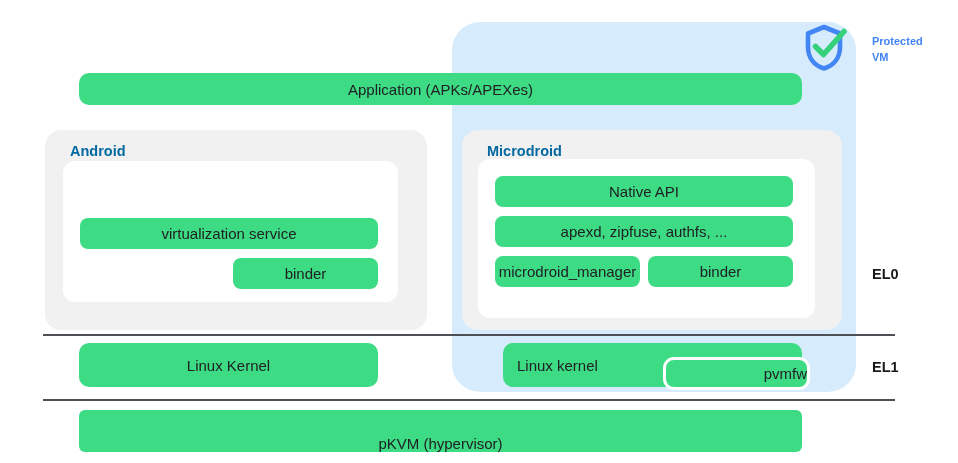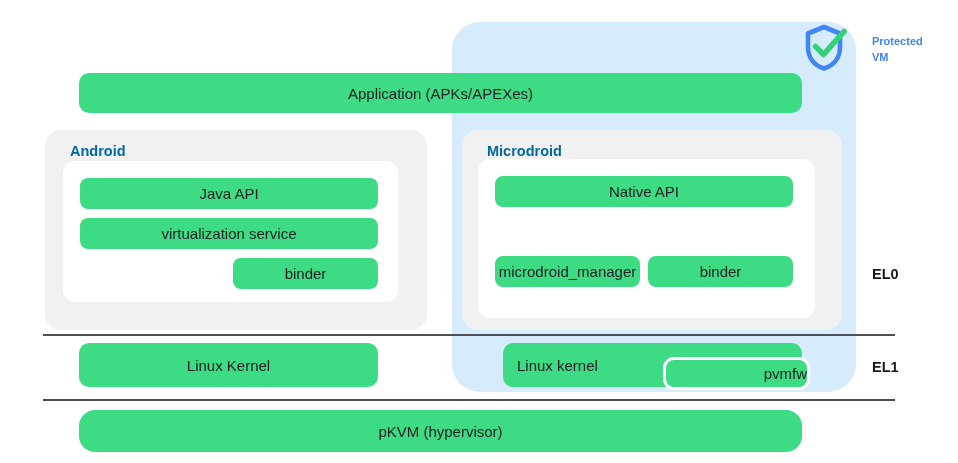--- a/index.html
+++ b/index.html
@@ -15,21 +15,21 @@
   body{font-family:"Liberation Sans","DejaVu Sans",sans-serif;color:var(--text-dark);}
   .canvas{position:relative;width:958px;height:463px;background:#ffffff;overflow:hidden;}
 
   .protected-region{position:absolute;left:452px;top:22px;width:404px;height:370px;
     background:var(--protected-bg);border-radius:28px;}
 
   .bar{position:absolute;background:var(--green);border-radius:9px;
     display:flex;align-items:center;justify-content:center;
     font-size:15px;color:var(--text-dark);}
 
-  .app-bar{left:79px;top:73px;width:723px;height:40px;border-radius:10px;}
+  .app-bar{left:79px;top:73px;width:723px;height:32px;border-radius:10px;}
 
   .group-box{position:absolute;top:130px;width:382px;height:200px;
     background:var(--group-bg);border-radius:16px;}
   .group-box.android{left:45px;}
   .group-box.microdroid{left:462px;width:380px;}
   .group-title{position:absolute;left:25px;top:13px;font-size:14.5px;font-weight:bold;color:#0369a1;}
   .inner-box{position:absolute;left:18px;top:31px;width:335px;height:141px;
     background:var(--inner-bg);border-radius:12px;}
   .group-box.microdroid .inner-box{left:16px;top:29px;width:337px;height:159px;}
   .inner-bar{position:absolute;left:17px;width:298px;height:31px;
@@ -42,21 +42,21 @@
 
   .hline{position:absolute;left:43px;width:852px;height:2px;background:var(--line);}
   .hline.l1{top:334px;}
   .hline.l2{top:399px;}
 
   .kernel-left{left:79px;top:343px;width:299px;height:44px;border-radius:10px;}
   .kernel-right{left:503px;top:343px;width:299px;height:44px;border-radius:10px;
     justify-content:flex-start;padding-left:14px;box-sizing:border-box;}
   .pvmfw{left:663px;top:357px;width:141px;height:27px;border-radius:11px;
     border:3px solid #ffffff;justify-content:flex-end;}
-  .hyp-bar{left:79px;top:410px;width:723px;height:42px;border-radius:16px;}
+  .hyp-bar{left:79px;top:410px;width:723px;height:42px;border-radius:6px;align-items:flex-end;}
 
   .el-label{position:absolute;left:872px;width:60px;font-size:14.5px;font-weight:bold;color:#17191b;}
   .el0{top:266px;} .el1{top:359px;} .el2{top:422px;margin-top:43px;}
 
   .shield-wrap{position:absolute;left:803px;top:23px;width:46px;height:48px;}
   .protected-label{position:absolute;left:872px;top:33px;width:70px;
     font-size:11px;font-weight:bold;color:var(--accent-blue);line-height:16px;}
 </style>
 </head>
 <body>
@@ -73,37 +73,37 @@
   </div>
   <div class="protected-label">Protected VM</div>
 
   <div class="bar app-bar">
     <span>Application (APKs/APEXes)</span>
   </div>
 
   <div class="group-box android">
     <div class="group-title">Android</div>
     <div class="inner-box">
-      <div class="inner-bar r1">
-        <span>Java API</span>
-      </div>
       <div class="inner-bar r2">
         <span>virtualization service</span>
       </div>
       <div class="inner-bar r3b">
         <span>binder</span>
       </div>
     </div>
   </div>
 
   <div class="group-box microdroid">
     <div class="group-title">Microdroid</div>
     <div class="inner-box">
       <div class="inner-bar r1">
         <span>Native API</span>
+      </div>
+      <div class="inner-bar r2">
+        <span>apexd, zipfuse, authfs, ...</span>
       </div>
       <div class="inner-bar r3a">
         <span>microdroid_manager</span>
       </div>
       <div class="inner-bar r3b">
         <span>binder</span>
       </div>
     </div>
   </div>
 

